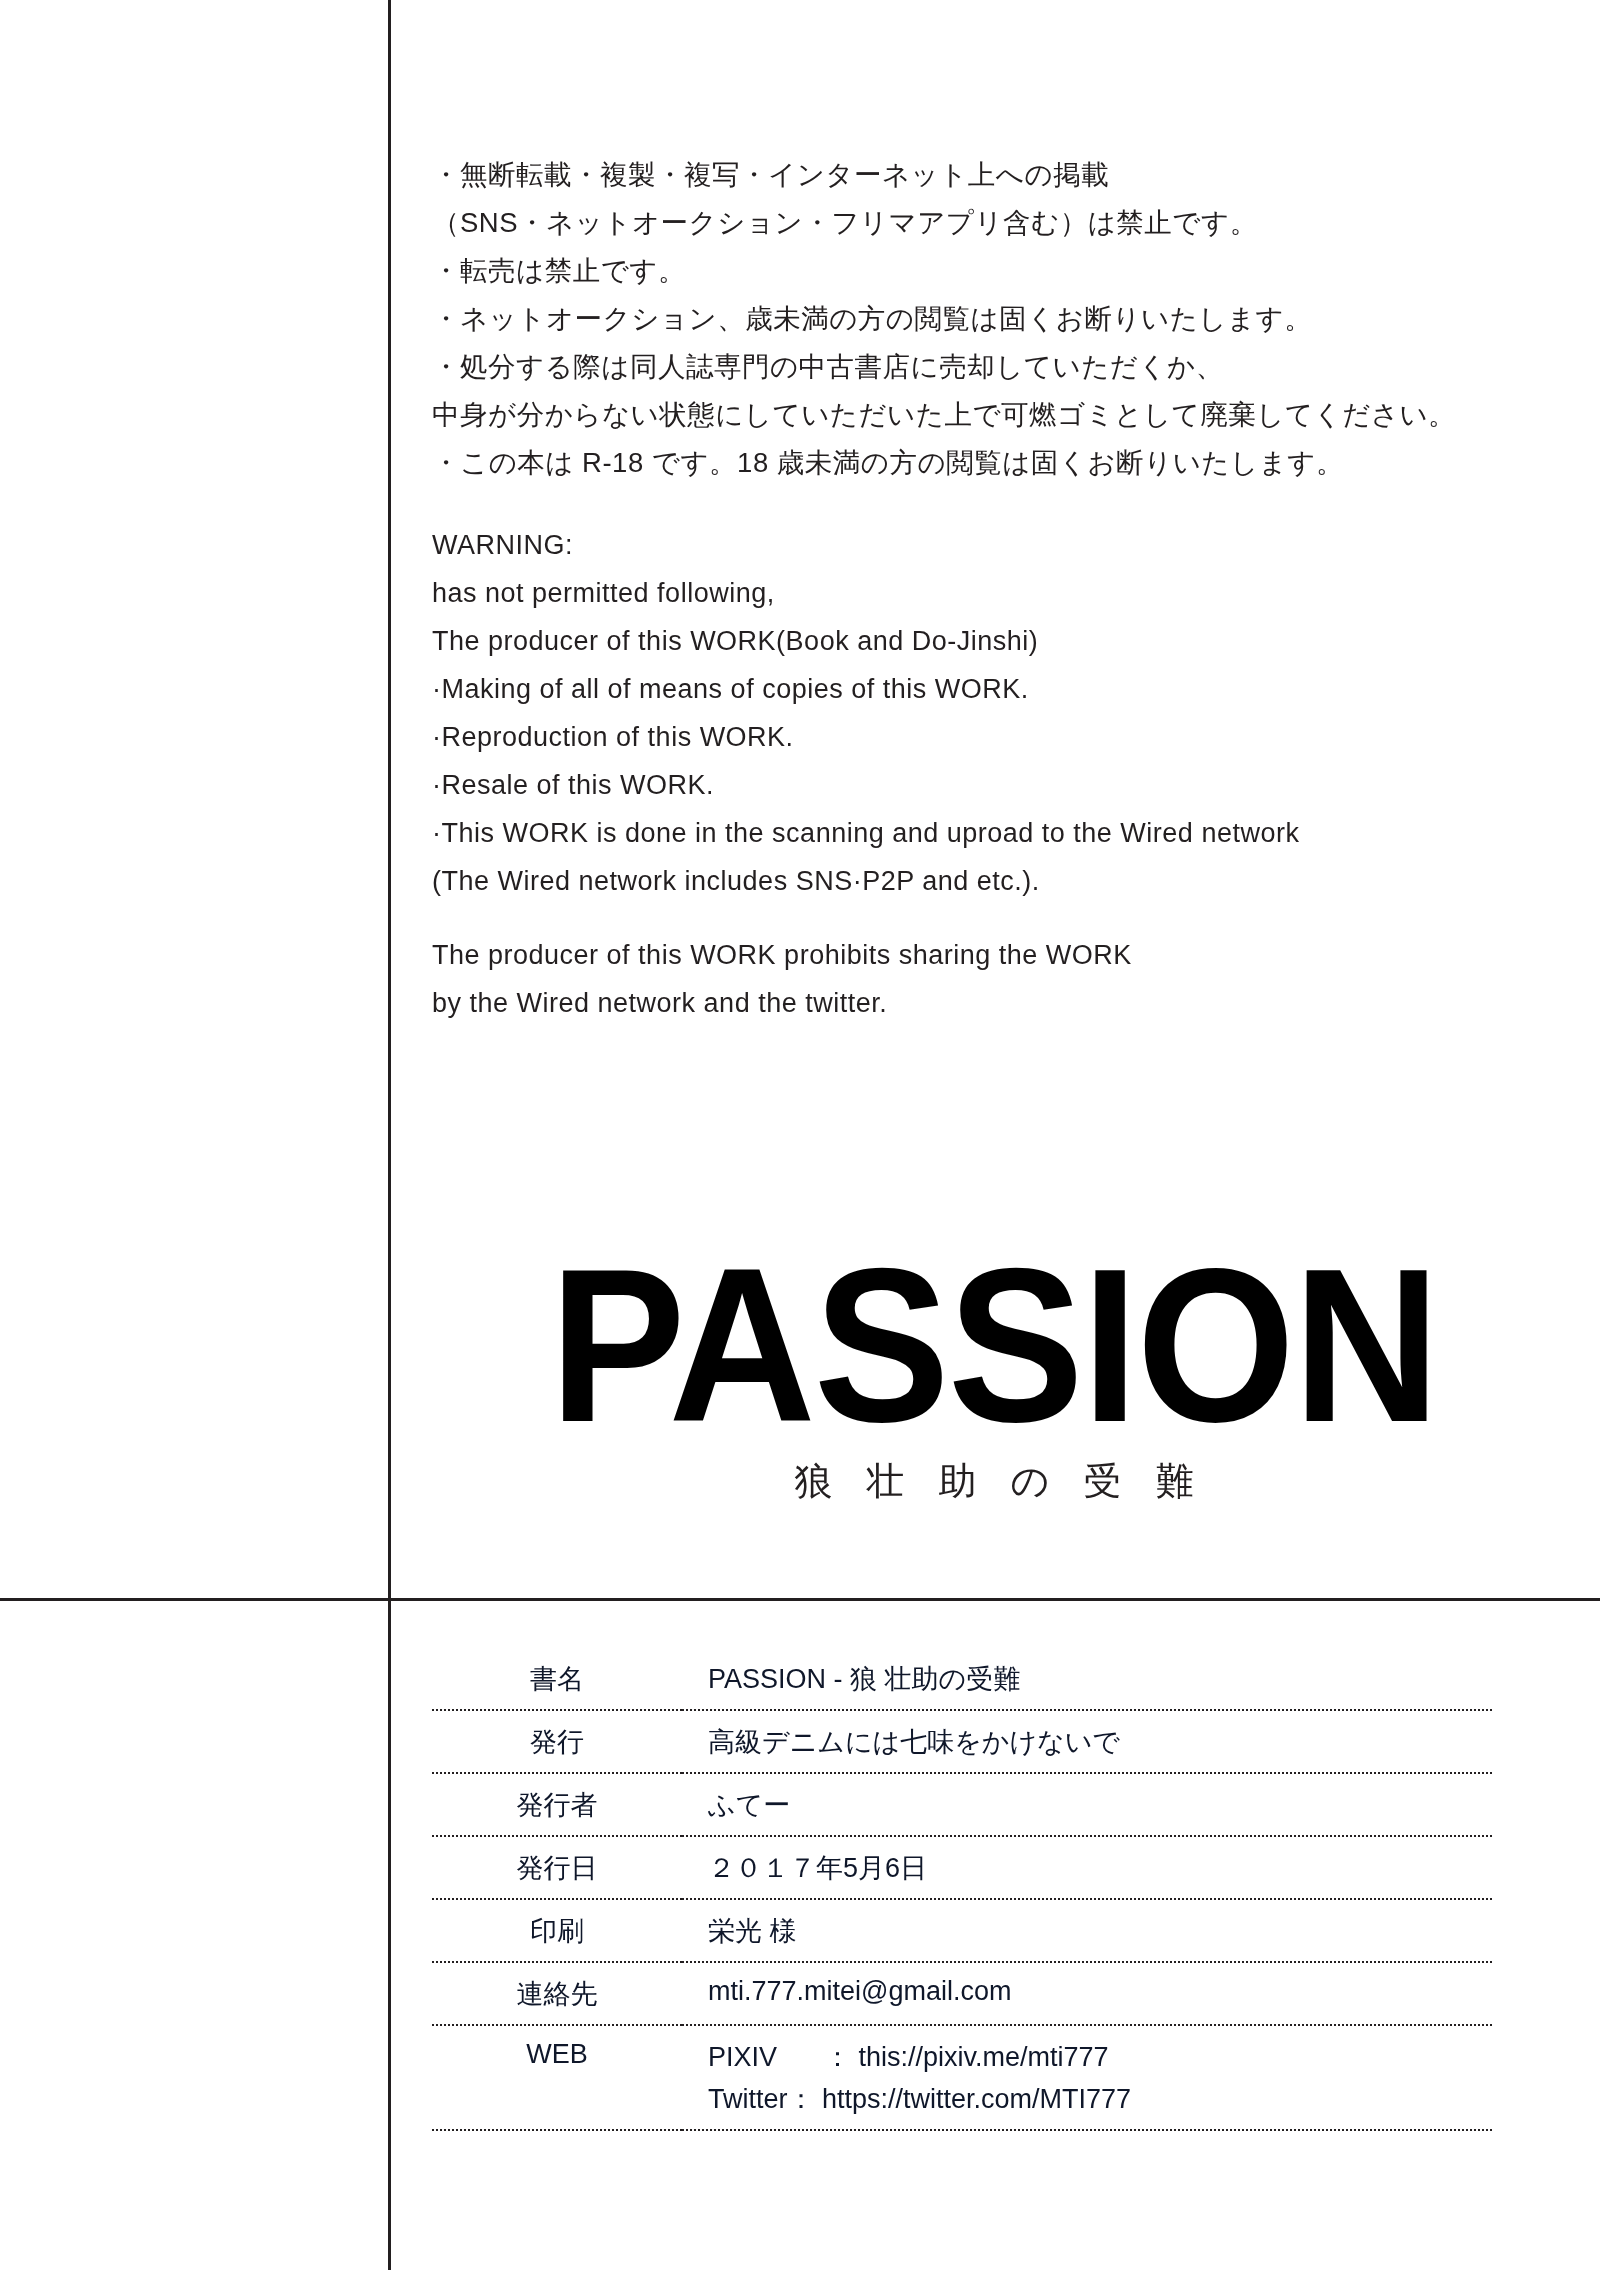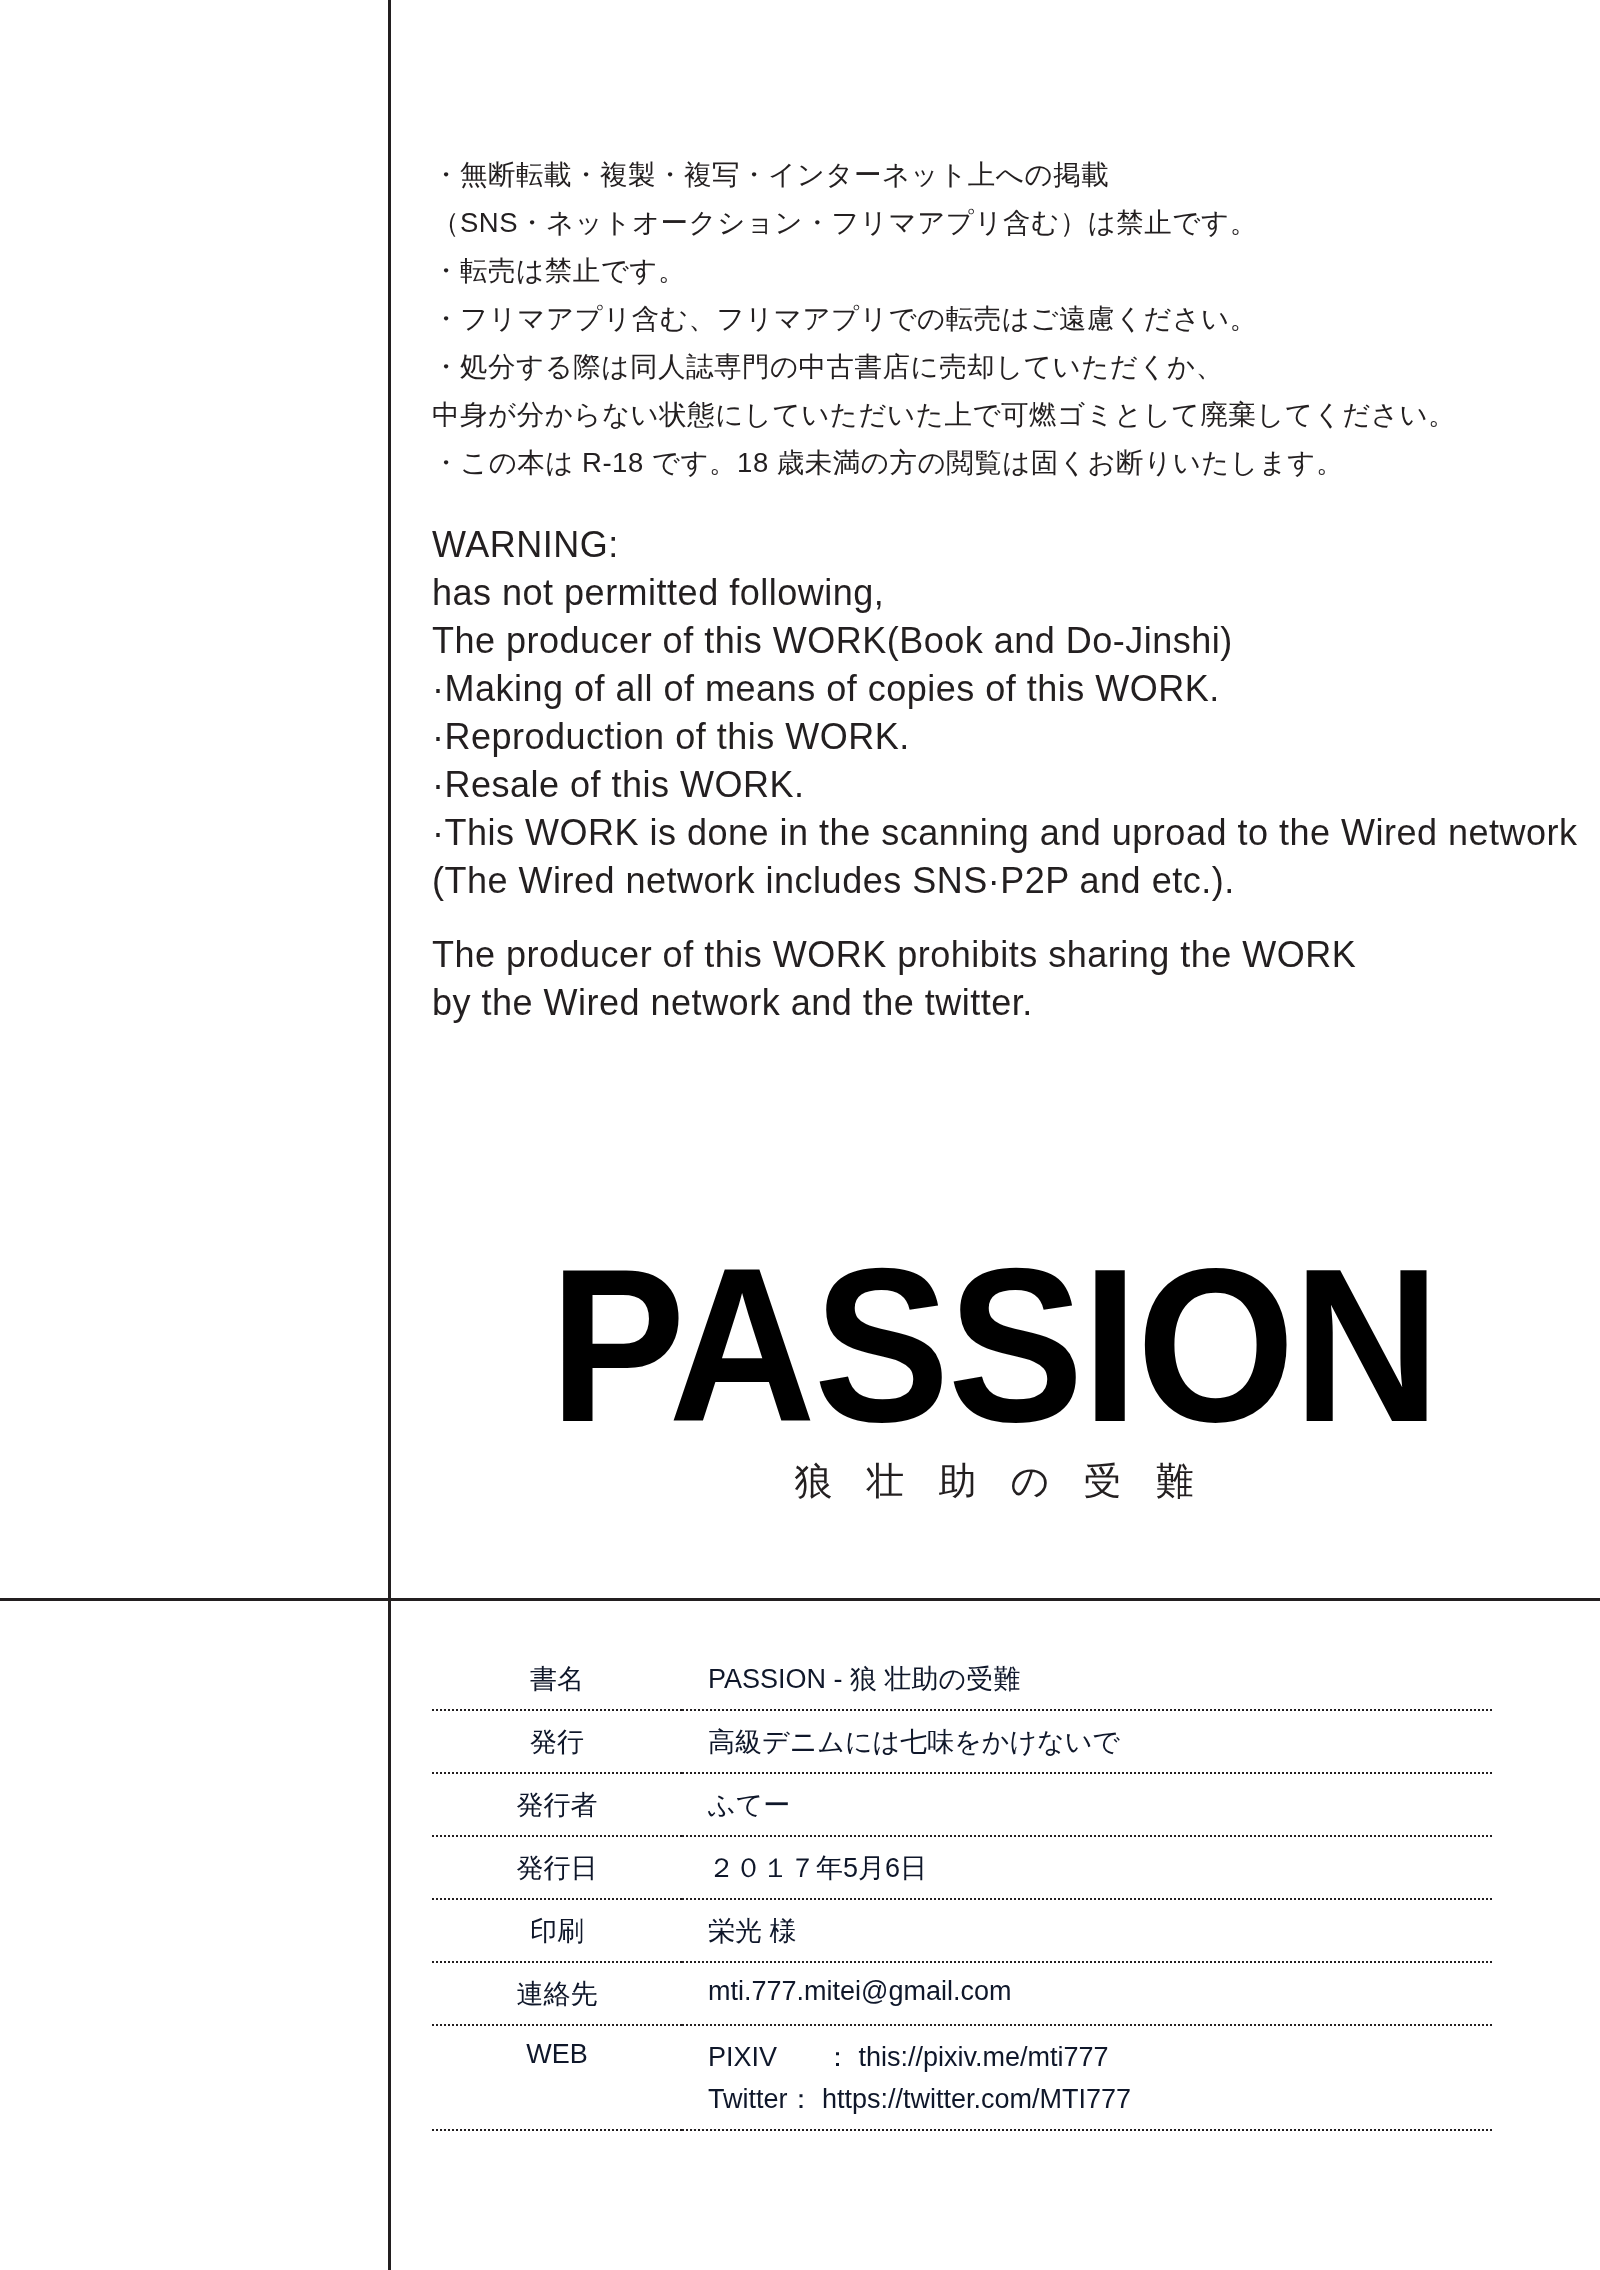--- a/index.html
+++ b/index.html
@@ -48,21 +48,21 @@
   
   .notice {
     position: absolute;
     left: 432px;
     top: 108px;
     width: 1110px;
     margin-top: 43px;
   }
   .notice p {
     margin: 0;
-    font-size: 36px;
+    font-size: 27px;
     line-height: 48px;
     color: #231f20;
     letter-spacing: 0.5px;
     white-space: nowrap;
   }
   .notice .jp {
     font-size: 27.5px;
   }
   .gap-sm { height: 26px; }
   .gap-md { height: 34px; }
@@ -142,21 +142,21 @@
 <div id="page">
 
   <div class="vline"></div>
   <div class="hline"></div>
   <div class="vline-lower"></div>
 
   <div class="notice">
     <p class="jp">・無断転載・複製・複写・インターネット上への掲載</p>
     <p class="jp">（SNS・ネットオークション・フリマアプリ含む）は禁止です。</p>
     <p class="jp">・転売は禁止です。</p>
-    <p class="jp">・フリマアプリ含む、フリマアプリでの転売はご遠慮ください。</p>
+    <p class="jp">・ネットオークション、歳未満の方の閲覧は固くお断りいたします。</p>
     <p class="jp">・処分する際は同人誌専門の中古書店に売却していただくか、</p>
     <p class="jp">中身が分からない状態にしていただいた上で可燃ゴミとして廃棄してください。</p>
     <p class="jp">・この本は R-18 です。18 歳未満の方の閲覧は固くお断りいたします。</p>
 
     <div class="gap-md"></div>
 
     <p>WARNING:</p>
     <p>has not permitted following,</p>
     <p>The producer of this WORK(Book and Do-Jinshi)</p>
     <p>·Making of all of means of copies of this WORK.</p>

